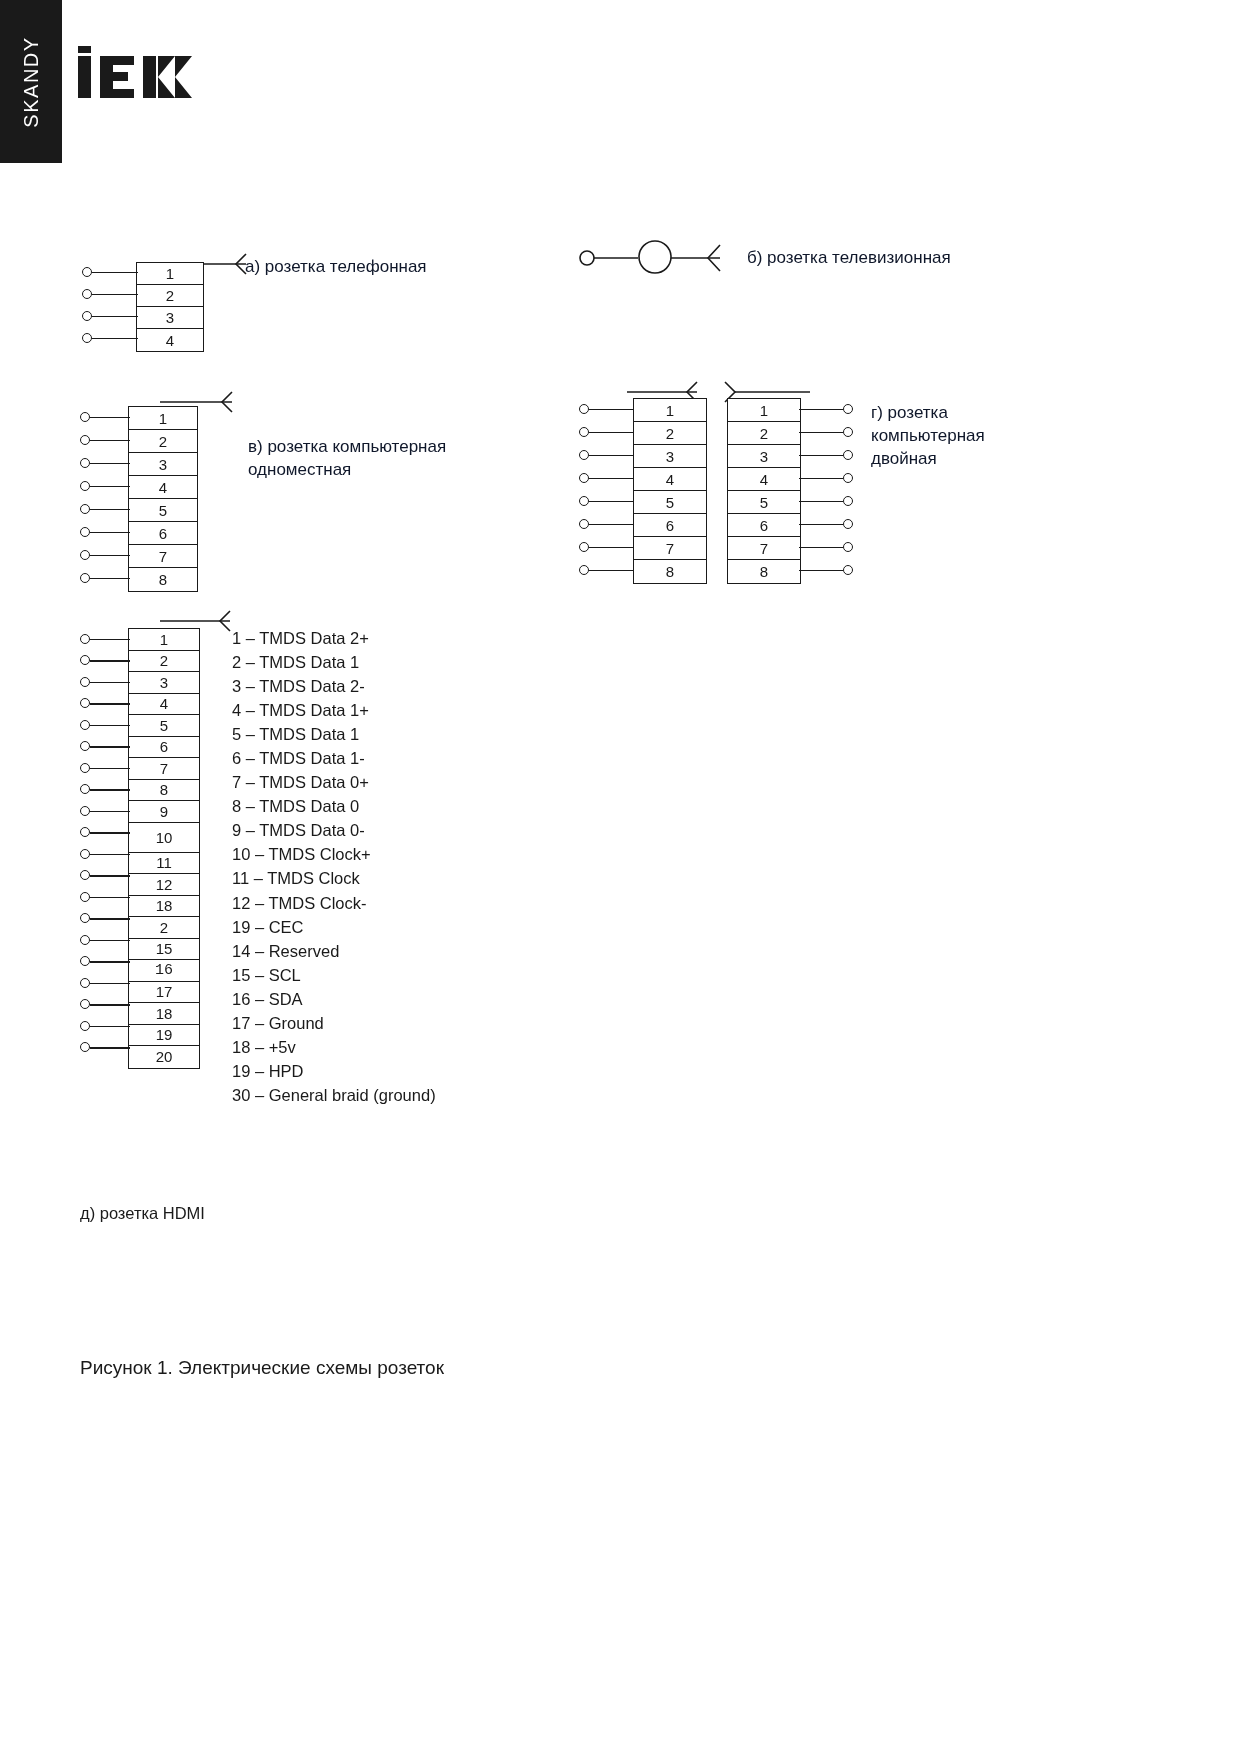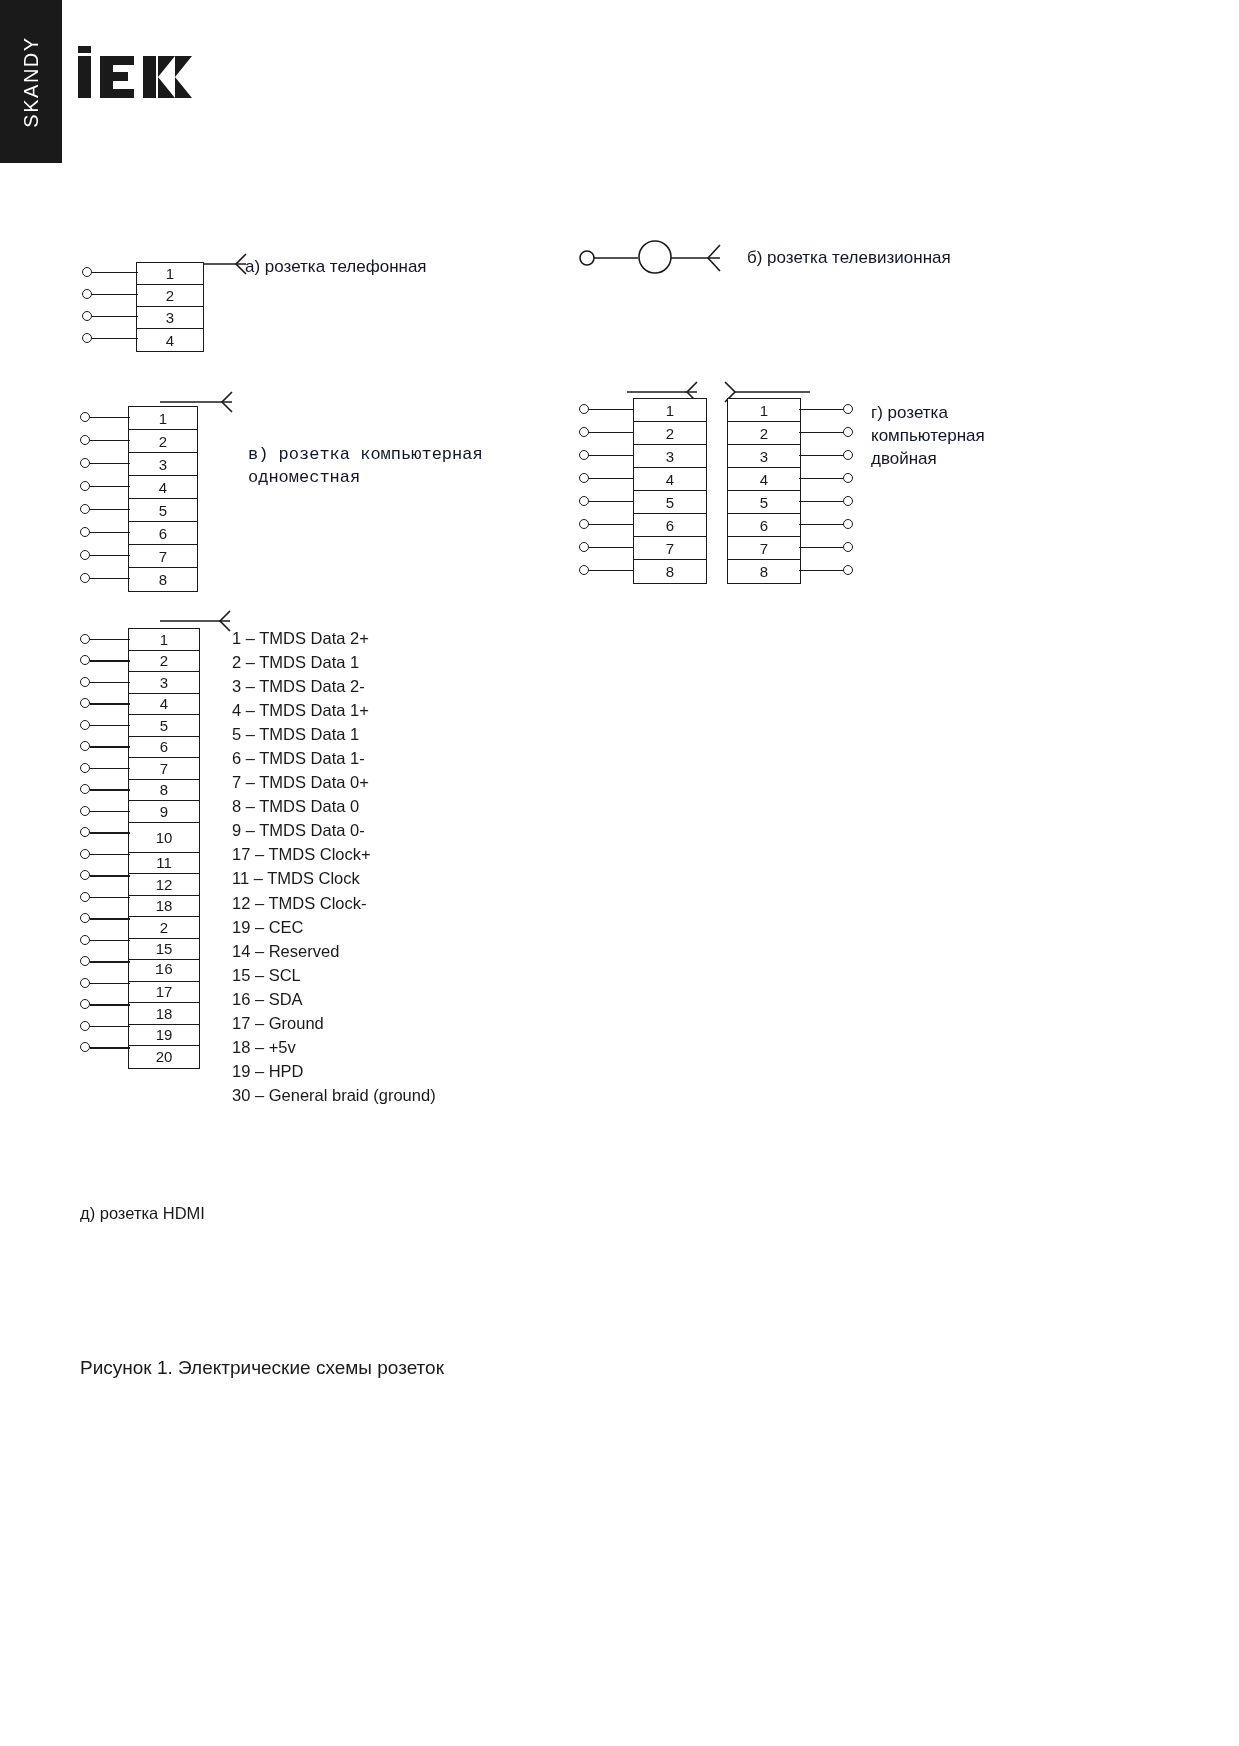--- a/index.html
+++ b/index.html
@@ -199,21 +199,21 @@
   <div class="term" style="left:0px; top:93px;"></div>
   <div class="lead" style="left:10px; top:121px; width:40px;"></div>
   <div class="term" style="left:0px; top:116px;"></div>
   <div class="lead" style="left:10px; top:144px; width:40px;"></div>
   <div class="term" style="left:0px; top:139px;"></div>
   <div class="lead" style="left:10px; top:167px; width:40px;"></div>
   <div class="term" style="left:0px; top:162px;"></div>
   <div class="lead" style="left:10px; top:190px; width:40px;"></div>
   <div class="term" style="left:0px; top:185px;"></div>
 
-  <div class="caption" style="left:168px; top:56px;font-family:Liberation Mono, monospace;">в) розетка компьютерная
+  <div class="caption" style="left:168px; top:48px;">в) розетка компьютерная
 одноместная</div>
 </div>
 
 <div class="diagram" style="left:575px; top:378px; width:520px; height:210px;">
   <svg width="260" height="32" style="position:absolute; left:40px; top:0;">
     <line x1="12" y1="14" x2="82" y2="14" stroke="#1a1a1a" stroke-width="1.6"></line>
     <polyline points="82,4 72,14 82,24" fill="none" stroke="#1a1a1a" stroke-width="1.6"></polyline>
     <polyline points="110,4 120,14 110,24" fill="none" stroke="#1a1a1a" stroke-width="1.6"></polyline>
     <line x1="120" y1="14" x2="195" y2="14" stroke="#1a1a1a" stroke-width="1.6"></line>
   </svg>
@@ -352,21 +352,21 @@
   <div class="signal-list" style="left:152px; top:18px;">
     <div>1 – TMDS Data 2+</div>
     <div>2 – TMDS Data 1</div>
     <div>3 – TMDS Data 2-</div>
     <div>4 – TMDS Data 1+</div>
     <div>5 – TMDS Data 1</div>
     <div>6 – TMDS Data 1-</div>
     <div>7 – TMDS Data 0+</div>
     <div>8 – TMDS Data 0</div>
     <div>9 – TMDS Data 0-</div>
-    <div>17 – TMDS Clock+</div>
+    <div>10 – TMDS Clock+</div>
     <div>11 – TMDS Clock</div>
     <div>12 – TMDS Clock-</div>
     <div>19 – CEC</div>
     <div>14 – Reserved</div>
     <div>15 – SCL</div>
     <div>16 – SDA</div>
     <div>17 – Ground</div>
     <div>18 – +5v</div>
     <div>19 – HPD</div>
     <div>30 – General braid (ground)</div>

